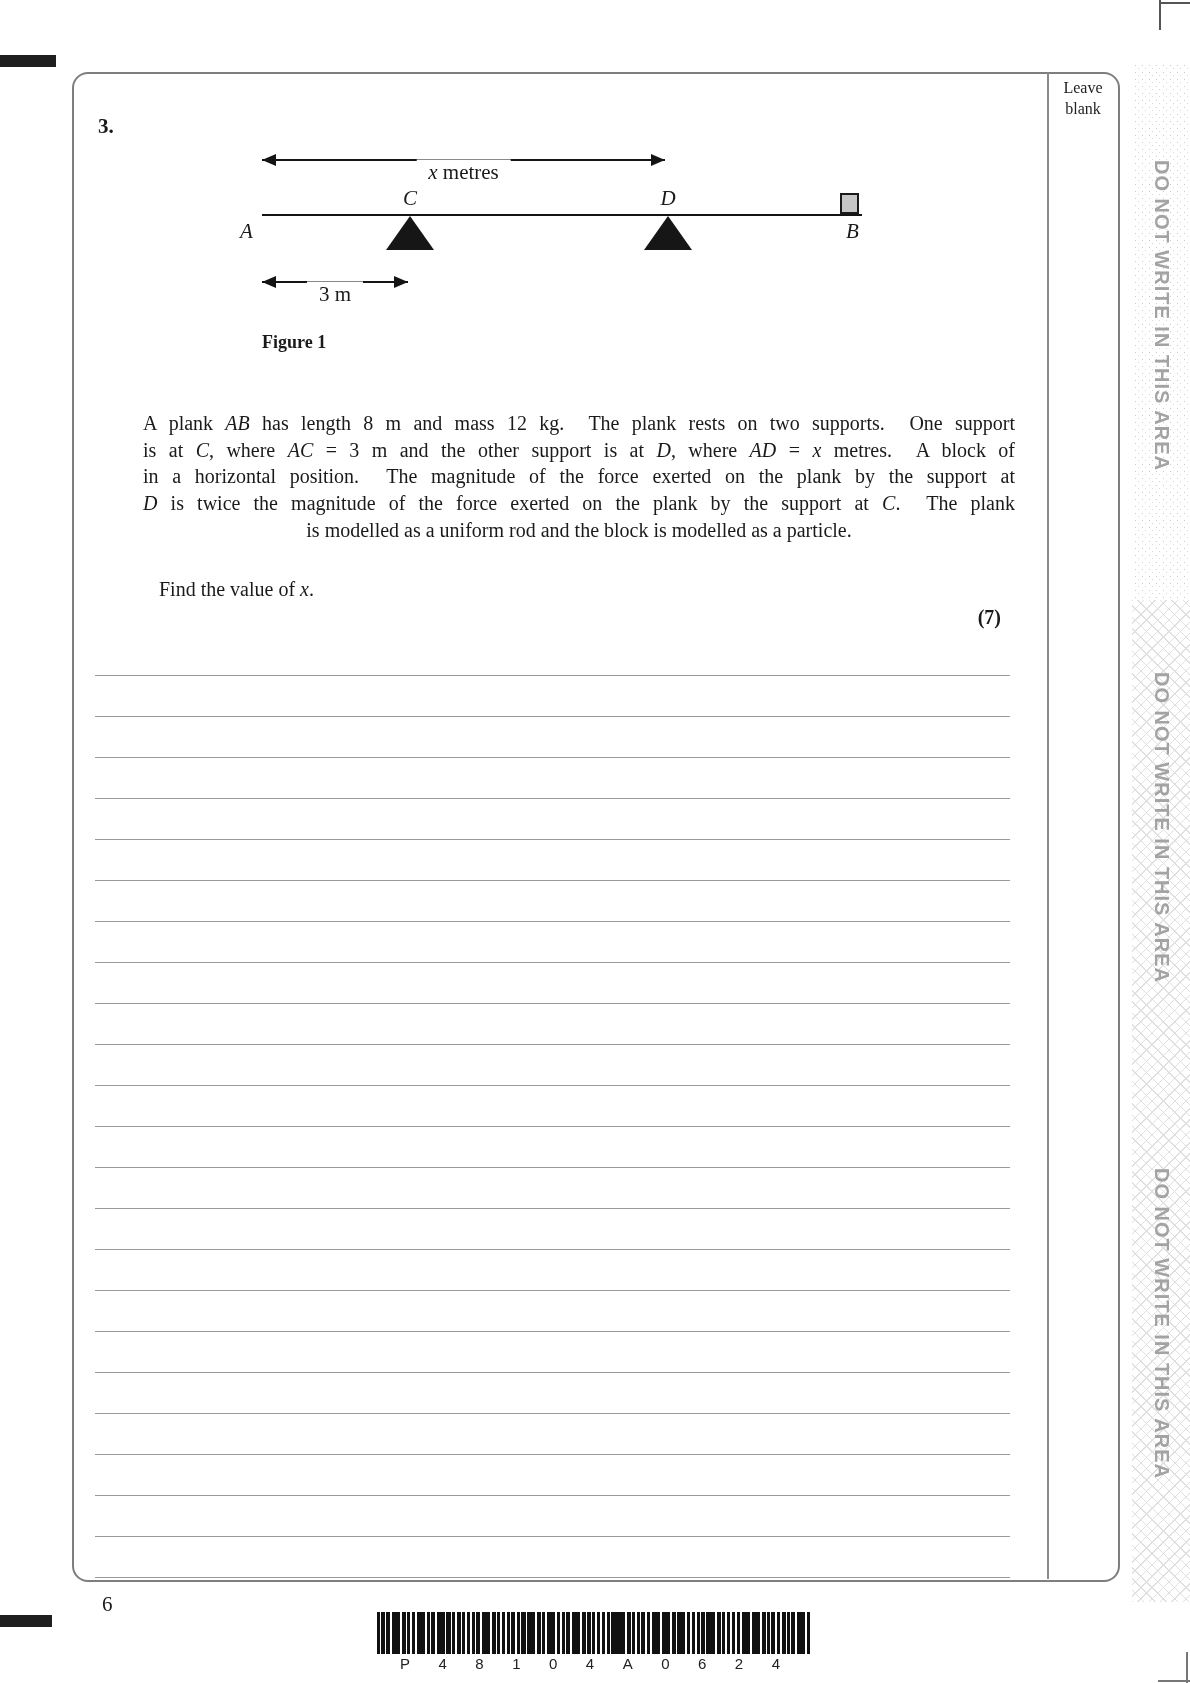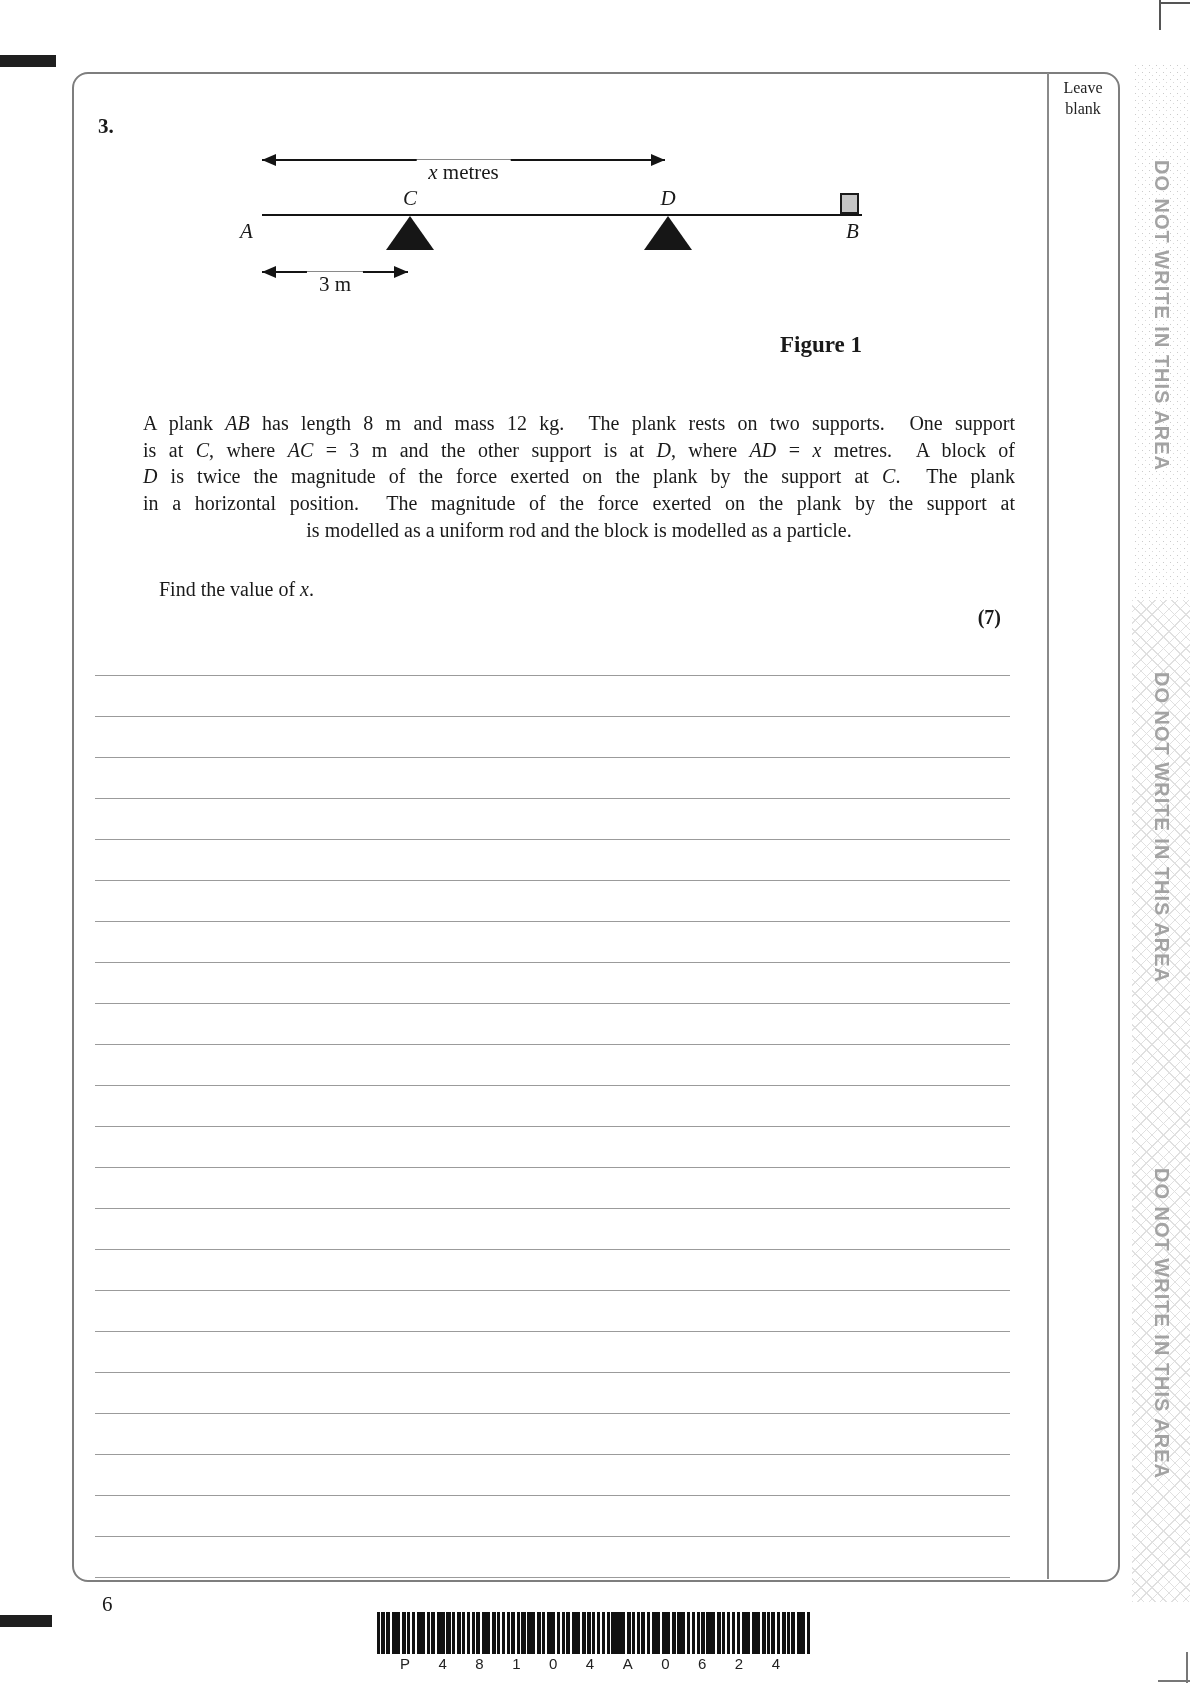--- a/index.html
+++ b/index.html
@@ -40,22 +40,22 @@
   .dim-arrow::after{content:"";position:absolute;right:0;top:-7px;width:0;height:0;
       border-top:6px solid transparent;border-bottom:6px solid transparent;border-left:14px solid #141414;}
   .dim-label{position:absolute;left:50%;top:-1px;transform:translate(-50%,-50%);
       background:#fff;padding:0 12px;font-size:21px;white-space:nowrap;margin-top:12px;}
   #plank-line{position:absolute;left:262px;top:214px;width:600px;height:2px;background:#141414;}
   .support{position:absolute;top:216px;width:0;height:0;
       border-left:24px solid transparent;border-right:24px solid transparent;border-bottom:34px solid #161616;}
   .pt-label{position:absolute;font-size:21px;font-style:italic;white-space:nowrap;}
   .pt-center{width:48px;text-align:center;}
   #block-b{position:absolute;left:840px;top:193px;width:19px;height:21px;background:#c6c6c6;border:2px solid #1a1a1a;box-sizing:border-box;}
-  #figure-caption{position:absolute;left:262px;top:332px;width:600px;text-align:right;
-      font-size:23px;font-weight:bold;}
+  #figure-caption{position:absolute;left:262px;top:332px;width:600px;text-align:left;
+      font-size:18px;font-weight:bold;}
 
   
   #question-body{position:absolute;left:143px;top:386px;width:872px;font-size:20px;line-height:26.7px;margin-top:24px;}
   .jline{text-align:justify;text-align-last:justify;}
   .jline-last{text-align:center;}
   #find-line{position:absolute;left:159px;top:578px;width:872px;font-size:20px;}
   #marks{position:absolute;left:143px;top:606px;width:858px;text-align:right;font-size:20px;font-weight:bold;}
 
   
   #answer-lines{position:absolute;left:95px;top:635px;width:915px;}
@@ -107,32 +107,32 @@
 
     <div id="plank-line"></div>
     <div id="block-b"></div>
 
     <div class="support" style="left:386px;"></div>
     <div class="support" style="left:644px;"></div>
 
     <div class="pt-label" style="left:240px;top:219px;">A</div>
     <div class="pt-label" style="left:846px;top:219px;">B</div>
 
-    <div class="dim-arrow" style="left:262px;top:271px;width:146px;">
+    <div class="dim-arrow" style="left:262px;top:281px;width:146px;">
       <span class="dim-label"><span>3 m</span></span>
     </div>
 
     <div id="figure-caption">Figure 1</div>
   </div>
 
   <div id="question-body">
     <div class="jline"><span>A plank </span><i>AB</i><span> has length 8&nbsp;m and mass 12 kg.&nbsp; The plank rests on two supports.&nbsp; One support</span></div>
     <div class="jline"><span>is at </span><i>C</i><span>, where </span><i>AC</i><span> = 3&nbsp;m and the other support is at </span><i>D</i><span>, where </span><i>AD</i><span> = </span><i>x</i><span> metres.&nbsp; A block of</span></div>
+    <div class="jline"><span>in a horizontal position.&nbsp; The magnitude of the force exerted on the plank by the support at</span></div>
     <div class="jline"><i>D</i><span> is twice the magnitude of the force exerted on the plank by the support at </span><i>C</i><span>.&nbsp; The plank</span></div>
-    <div class="jline"><span>in a horizontal position.&nbsp; The magnitude of the force exerted on the plank by the support at</span></div>
     <div class="jline-last"><span>is modelled as a uniform rod and the block is modelled as a particle.</span></div>
   </div>
 
   <div id="find-line"><span>Find the value of </span><i>x</i><span>.</span></div>
   <div id="marks">(7)</div>
 
   <div id="answer-lines">
       <div class="rule-line"></div>
       <div class="rule-line"></div>
       <div class="rule-line"></div>

